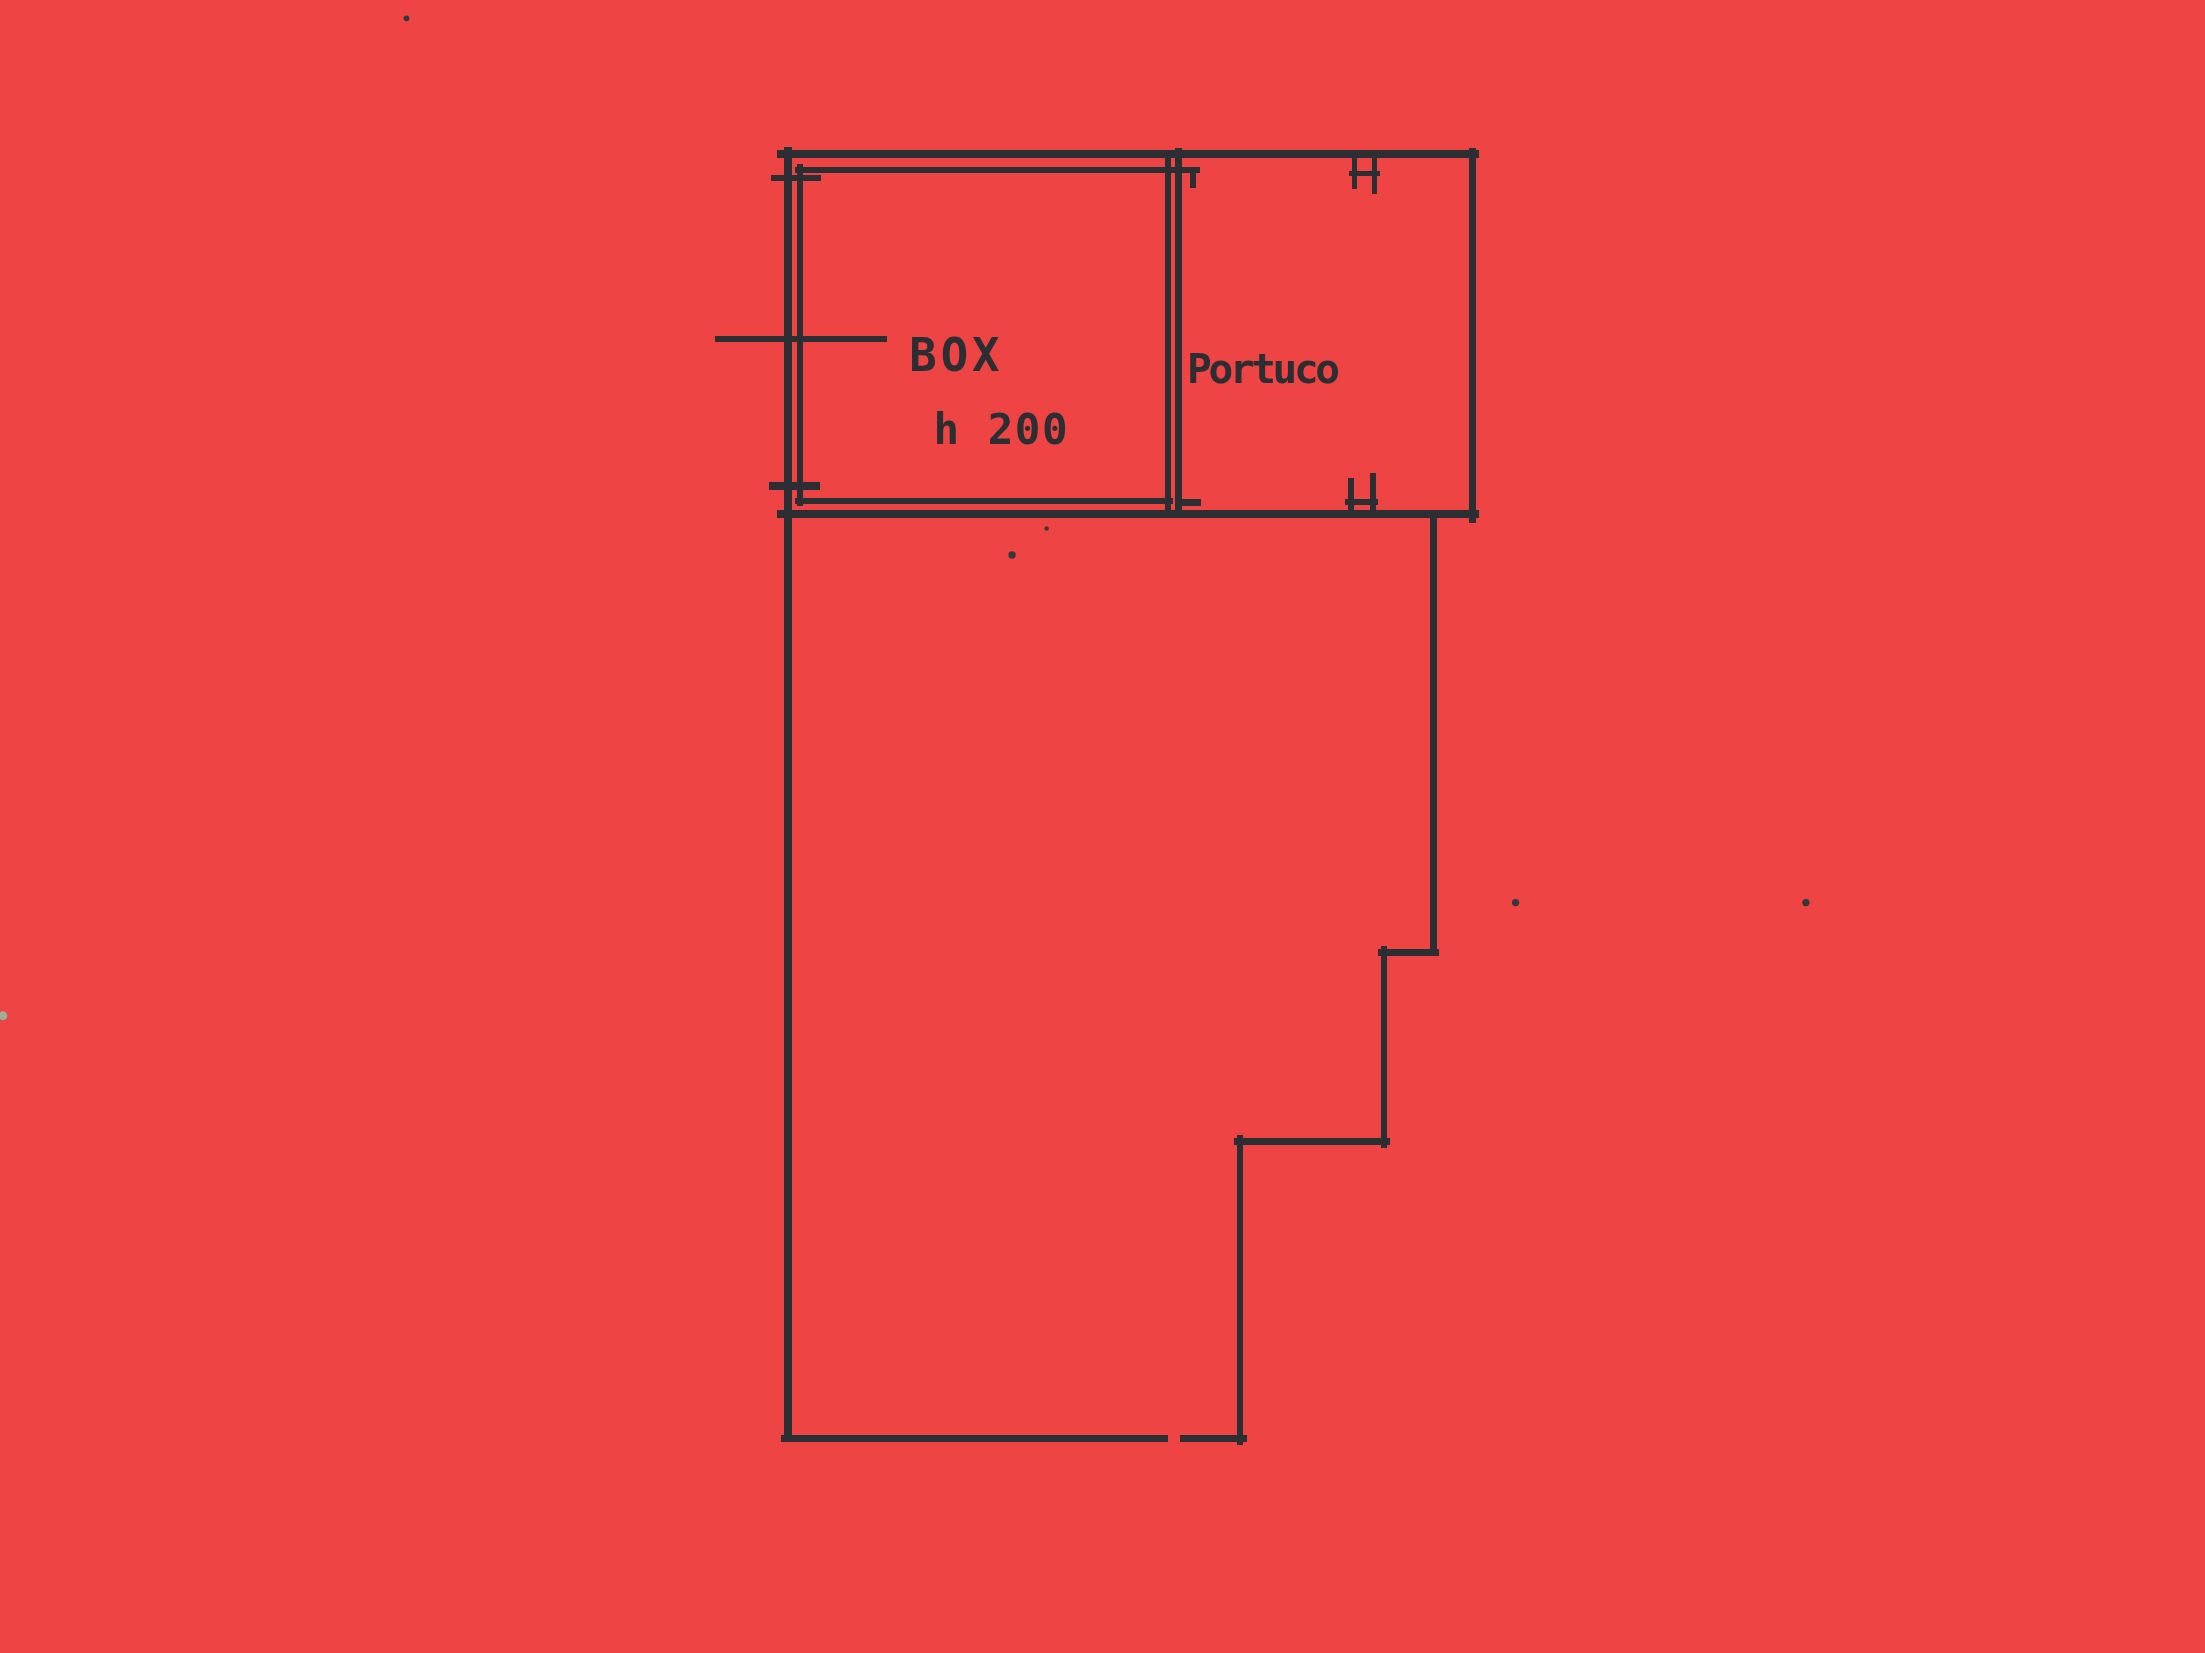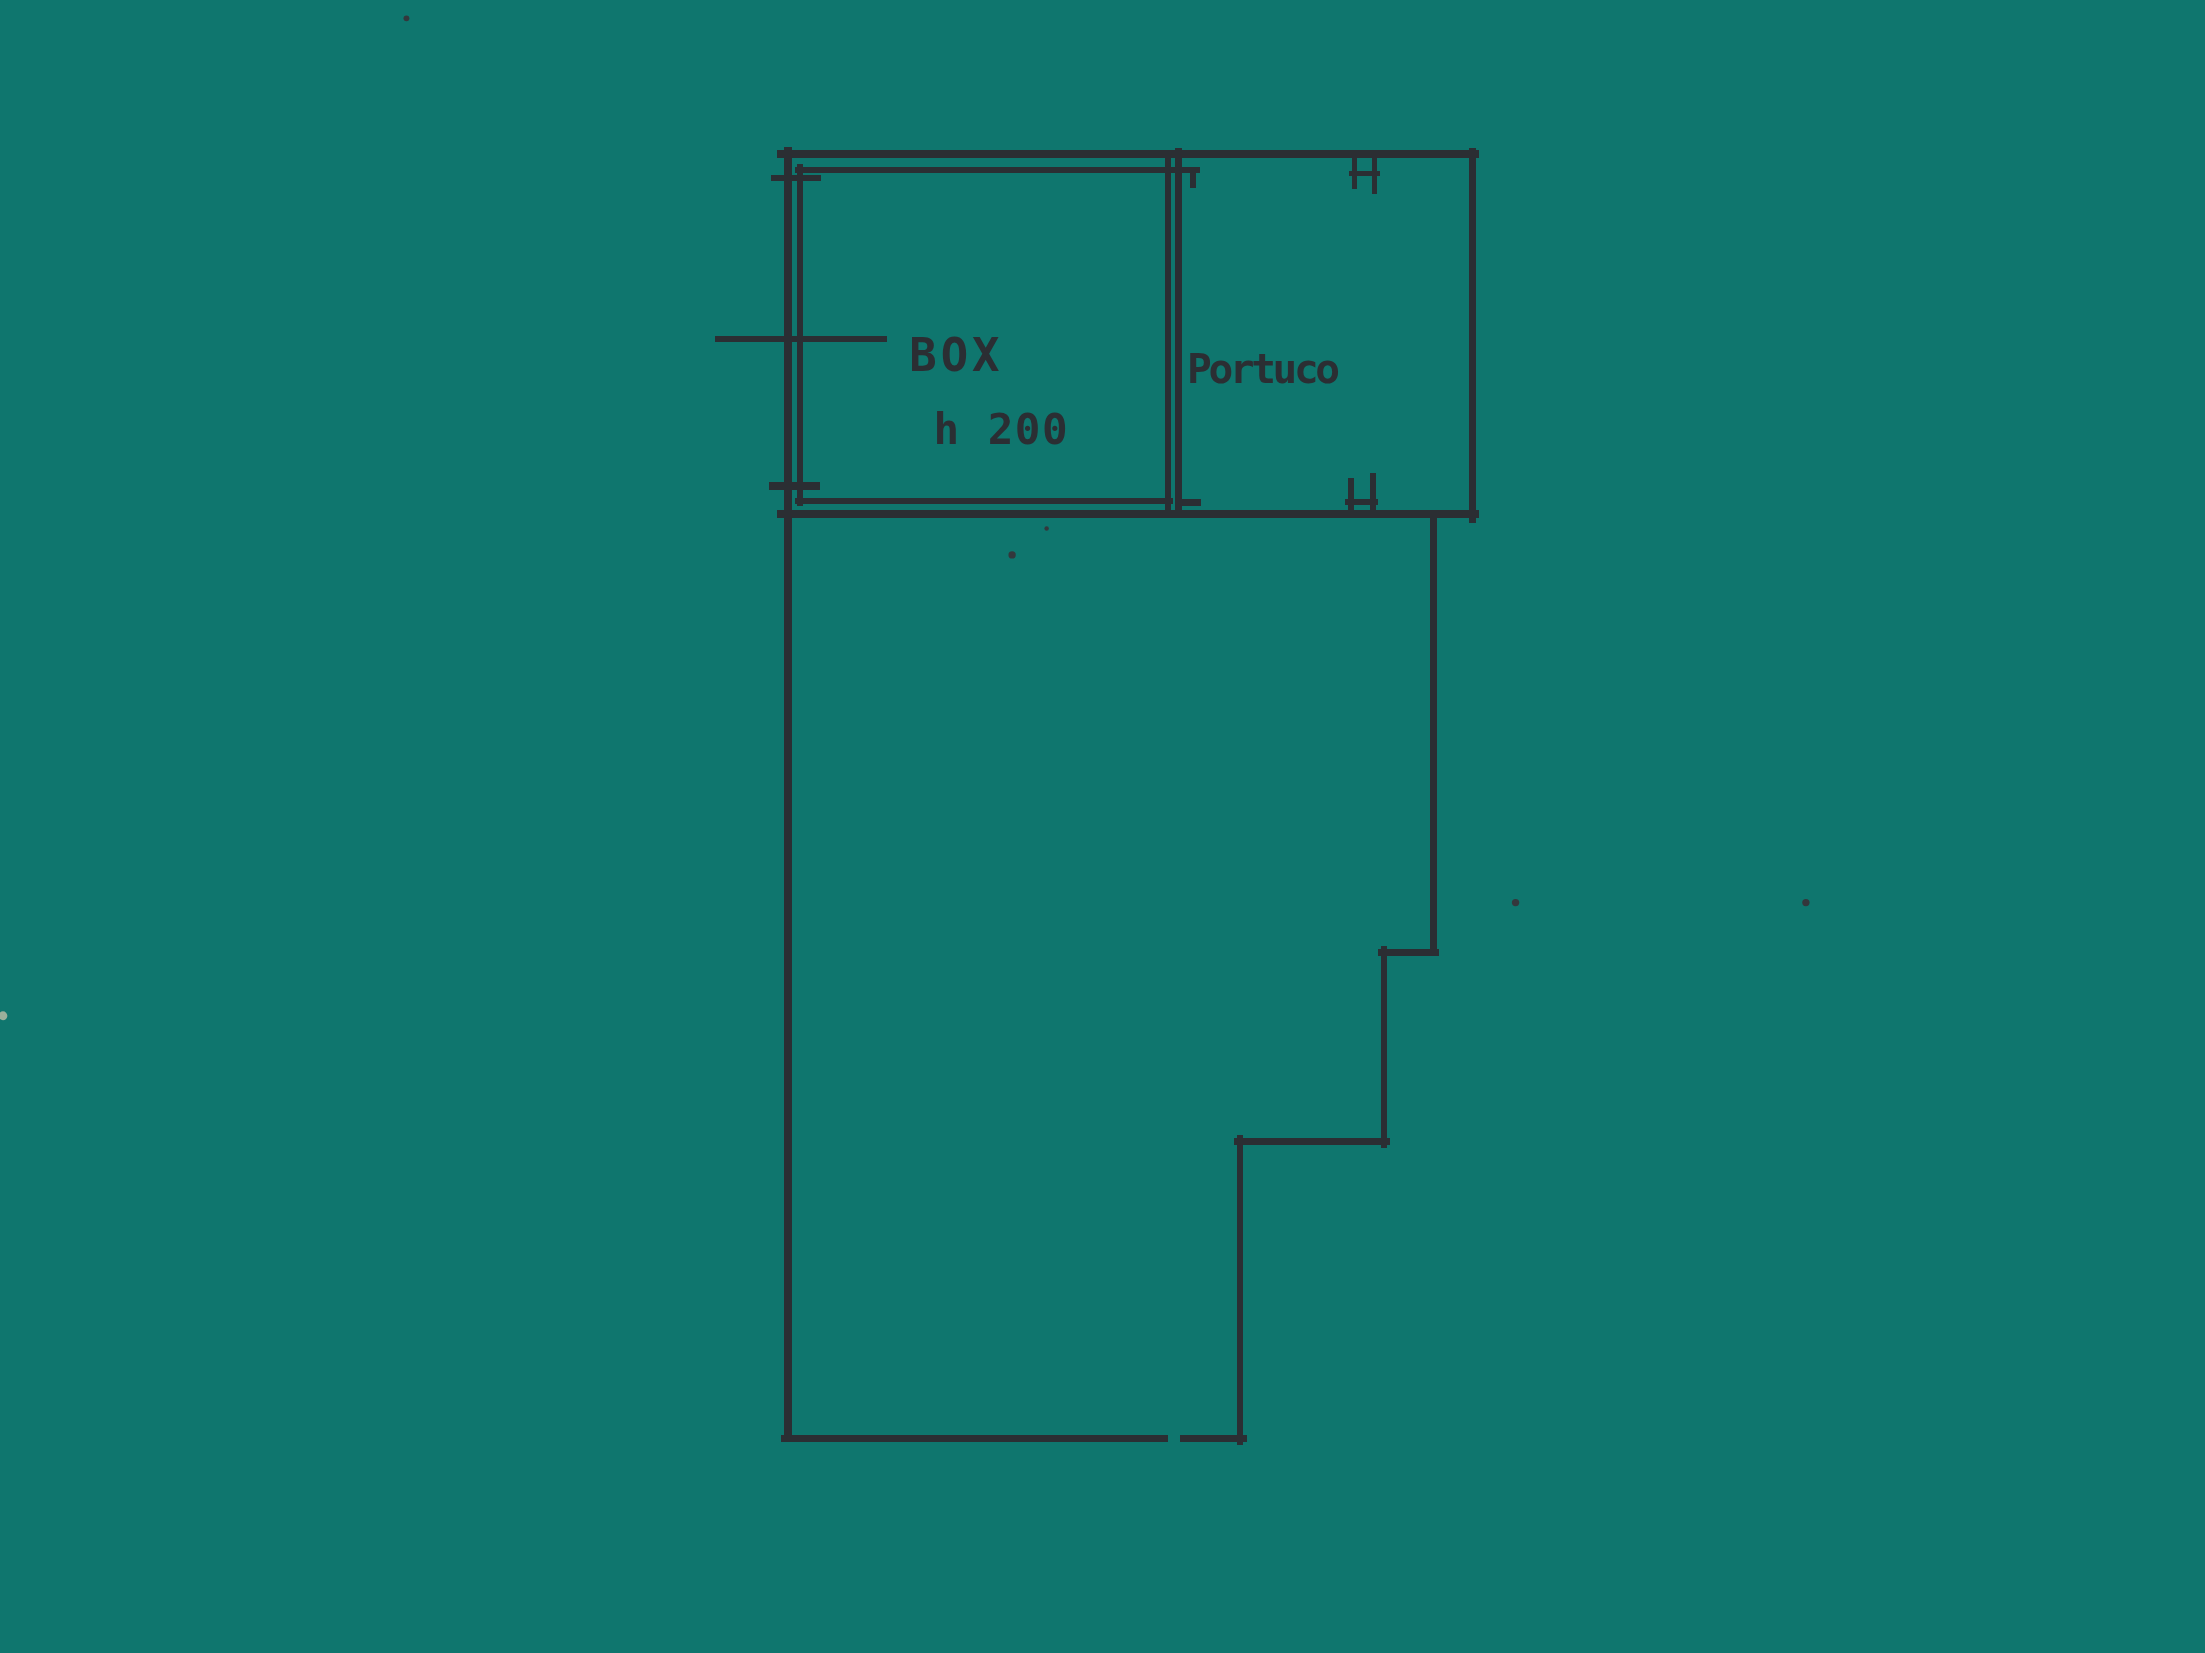--- a/index.html
+++ b/index.html
@@ -8,21 +8,21 @@
     width: 100%;
     height: 100%;
     overflow: hidden;
   }
   body {
     background: #ffffff;
   }
   .page {
     position: fixed;
     inset: 0;
-    background: #0f766e;
+    background: #ef4444;
   }
   svg.plan {
     display: block;
     width: 100%;
     height: 100%;
   }
   .plan-label {
     font-family: "DejaVu Sans Mono", "Liberation Mono", monospace;
     font-weight: bold;
     fill: #2b2e33;

